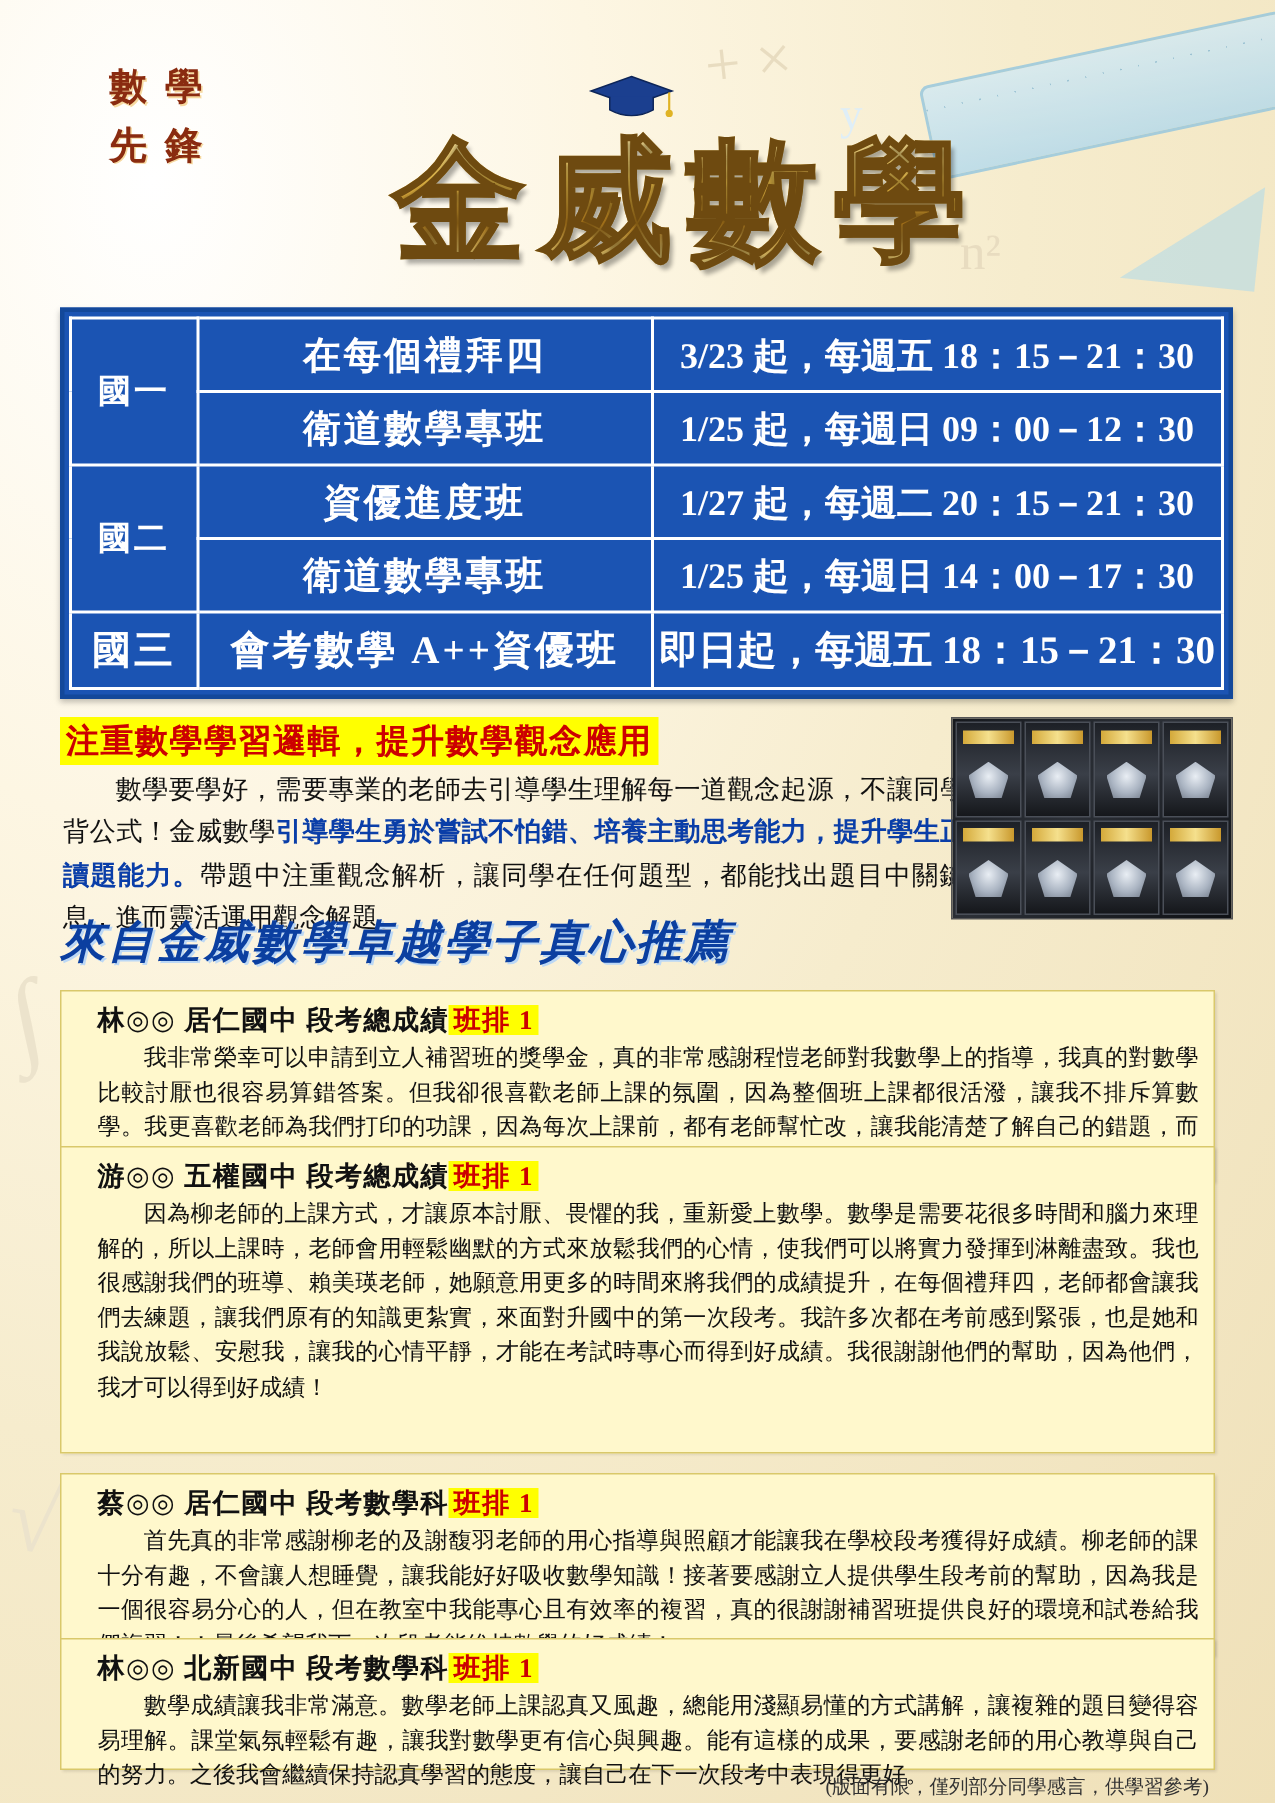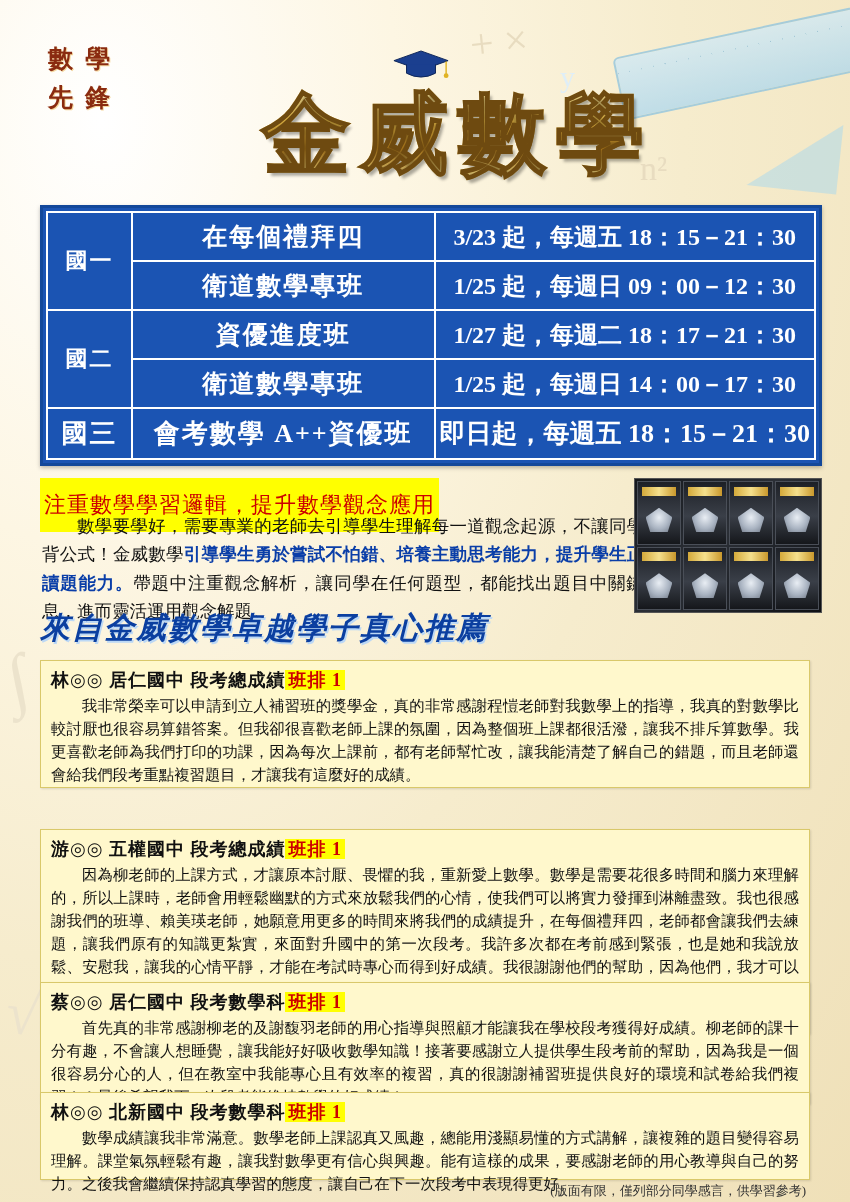--- a/index.html
+++ b/index.html
@@ -46,20 +46,21 @@
   }
 
   
   .hdr{position:relative;height:190px;}
   .brandbadge{
     position:absolute;left:48px;top:40px;width:90px;
     font-family:"Liberation Serif","DejaVu Serif",serif;
     font-weight:bold;font-size:25px;color:#8a2b10;line-height:1.55;
     letter-spacing:3px;
     text-shadow:1px 1px 0 #f6d9a0;
+    text-align:right;
   }
   .logo{
     position:absolute;left:218px;top:75px;width:480px;text-align:center;
     font-family:"Liberation Serif","DejaVu Serif",serif;
     font-weight:bold;font-size:88px;letter-spacing:10px;
     background:linear-gradient(180deg,#fff6c9 0%,#f0c24a 38%,#b9801c 62%,#f7e08a 88%);
     -webkit-background-clip:text;background-clip:text;color:transparent;
     -webkit-text-stroke:2px #6e4a10;
     text-shadow:3px 4px 3px rgba(0,0,0,.32);
   }
@@ -84,22 +85,22 @@
   }
   td.grade{width:90px;font-size:22px;letter-spacing:2px;}
   td.cls{width:320px;font-size:25px;letter-spacing:2px;}
   td.time{font-size:24px;letter-spacing:0px;}
   tr.r3 td{font-size:26px;}
 
   
   .hl-title{
     position:absolute;left:40px;top:478px;
     font-family:"Liberation Serif","DejaVu Serif",serif;
-    font-weight:normal;font-size:22px;color:#cc0000;
-    background:#ffff00;padding:12px 4px;letter-spacing:1px;
+    font-weight:bold;font-size:22px;color:#cc0000;
+    background:#ffff00;padding:1px 4px;letter-spacing:1px;
   }
   .intro{
     position:absolute;left:42px;top:512px;width:620px;
     font-family:"Liberation Serif","DejaVu Serif",serif;
     font-size:17.5px;line-height:1.62;color:#111;text-align:justify;
     text-indent:2em;
   }
   .intro b{color:#0a3ea8;}
 
   
@@ -123,35 +124,35 @@
     font-family:"Liberation Serif","DejaVu Serif",serif;
     font-weight:bold;font-style:italic;font-size:30px;letter-spacing:2px;
     color:#0b3fa0;
     text-shadow:1.5px 1.5px 0 #bcd8f5;
   }
 
   
   .card{
     position:absolute;left:40px;width:770px;
     background:#fff8cc;border:1px solid #d9c86a;
-    box-sizing:border-box;padding:7px 10px 8px 10px;
+    box-sizing:border-box;padding:7px 10px 8px 24px;
     box-shadow:1px 1px 2px rgba(0,0,0,.12);
   }
   .card .name{
     font-family:"Liberation Serif","DejaVu Serif",serif;
     font-weight:bold;font-size:18px;color:#111;letter-spacing:1px;margin-bottom:2px;
   }
   .card .name .rank{background:#ffff00;color:#cc0000;padding:0 3px;}
   .card .body{
     font-family:"Liberation Serif","DejaVu Serif",serif;
     font-size:15.4px;line-height:1.5;color:#111;text-align:justify;text-indent:2em;
   }
 
   #card0{top:660px;height:128px;}
-  #card1{top:829px;height:205px;}
+  #card1{top:764px;height:205px;}
   #card2{top:982px;height:122px;}
   #card3{top:1092px;height:88px;}
 
   .footnote{
     position:absolute;right:44px;top:1182px;
     font-family:"Liberation Serif","DejaVu Serif",serif;
     font-size:13px;color:#333;
   }
 </style>
 </head>
@@ -192,21 +193,21 @@
           <td class="cls">在每個禮拜四</td>
           <td class="time">3/23 起，每週五 18：15－21：30</td>
         </tr>
         <tr>
           <td class="cls">衛道數學專班</td>
           <td class="time">1/25 起，每週日 09：00－12：30</td>
         </tr>
         <tr>
           <td class="grade" rowspan="2">國二</td>
           <td class="cls">資優進度班</td>
-          <td class="time">1/27 起，每週二 18：17－21：30</td>
+          <td class="time">1/27 起，每週二 20：15－21：30</td>
         </tr>
         <tr>
           <td class="cls">衛道數學專班</td>
           <td class="time">1/25 起，每週日 14：00－17：30</td>
         </tr>
         <tr class="r3">
           <td class="grade">國三</td>
           <td class="cls">會考數學 A++資優班</td>
           <td class="time">即日起，每週五 18：15－21：30</td>
         </tr>

